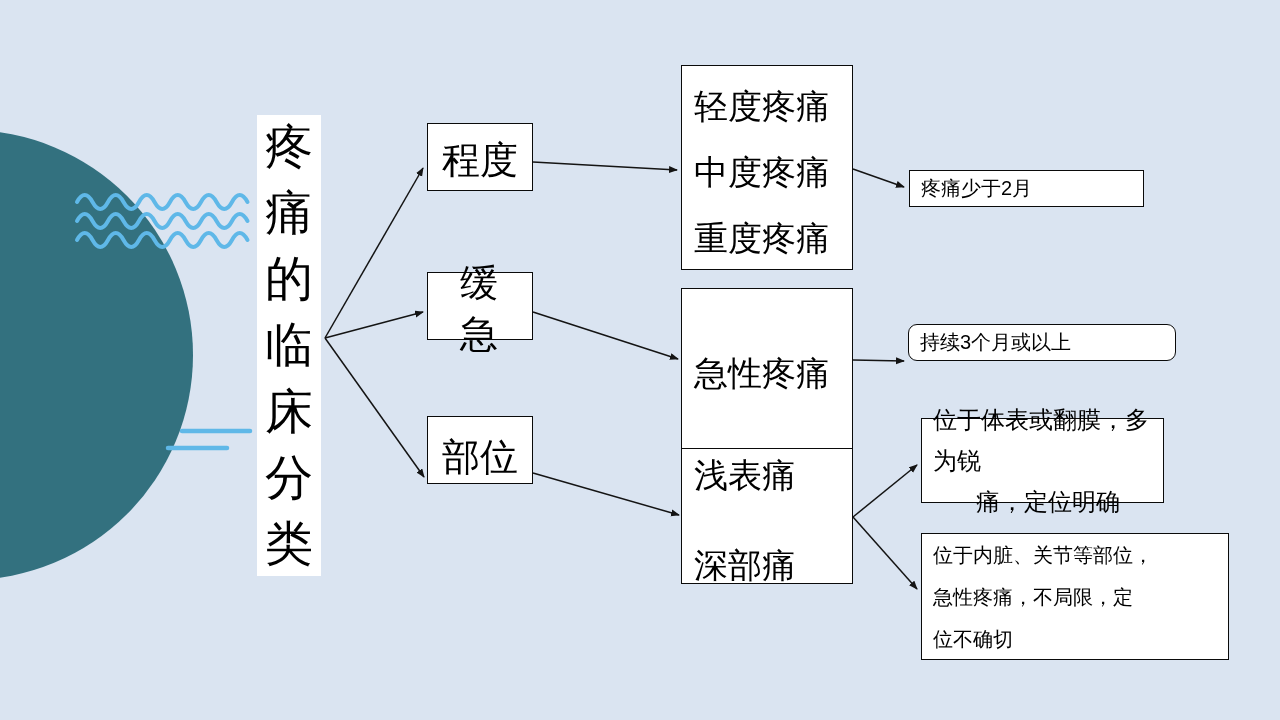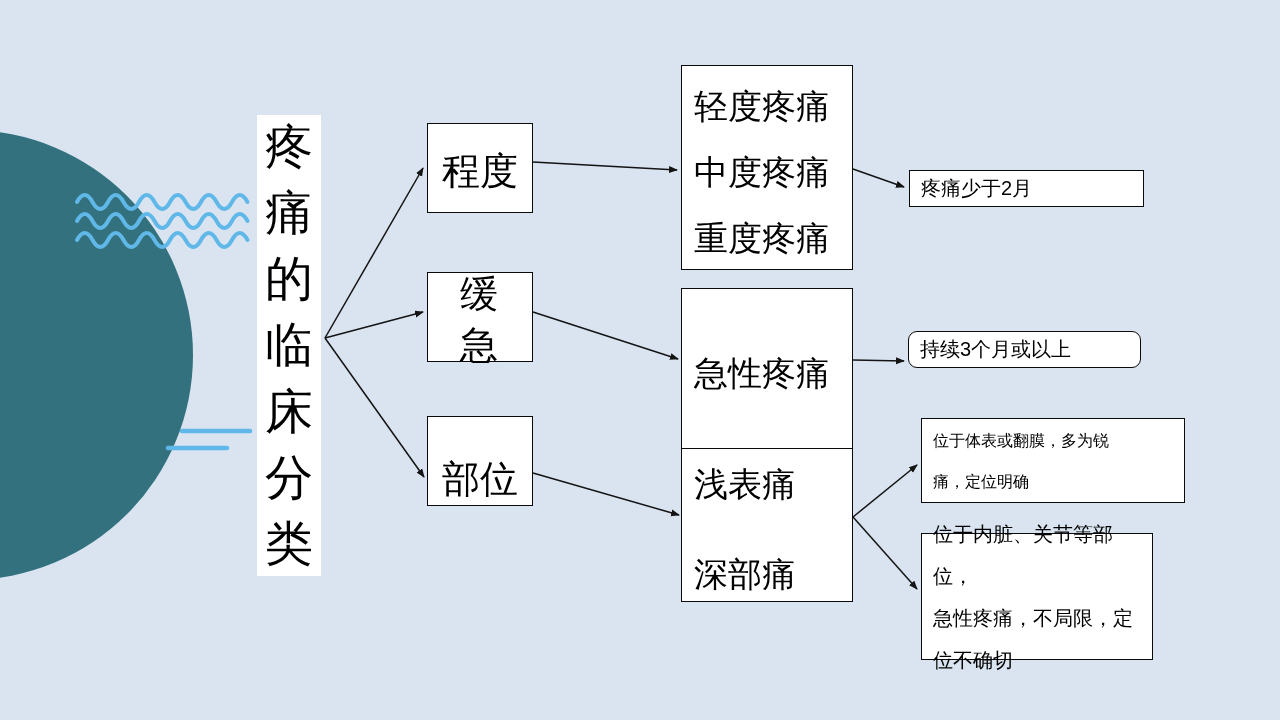--- a/index.html
+++ b/index.html
@@ -35,45 +35,45 @@
   .title-strip span{
     font-size:48px;line-height:1;font-weight:400;
   }
   .box{
     position:absolute;
     background:#ffffff;
     border:1.5px solid #0a0a0a;
     box-sizing:border-box;
   }
   .cat-box{
-    left:427px;width:106px;height:90px;
+    left:427px;width:106px;height:68px;
     display:flex;align-items:center;justify-content:center;
     font-size:38px;padding-top:6px;
   }
   #cat-0{top:123px;}
   #cat-1{top:272px;padding-left:32px;}
   #cat-2{top:416px;align-items:flex-end;}
   .mid-box{
     left:681px;width:172px;
     display:flex;flex-direction:column;justify-content:center;
     font-size:34px;line-height:66px;
     padding:8px 0 0 12px;
   }
   #mid-0{top:65px;height:205px;}
   #mid-1{top:288px;height:161px;}
-  #mid-2{top:448px;height:154px;gap:24px;}
+  #mid-2{top:448px;height:136px;gap:24px;}
   .note-box{
     display:flex;flex-direction:column;justify-content:center;
     font-size:20px;
     padding-left:11px;
   }
   #note-0{left:909px;top:170px;width:235px;height:37px;}
-  #note-1{left:908px;top:331px;width:233px;height:37px;border-radius:9px;}
-  #note-2{left:921px;top:418px;width:264px;height:85px;font-size:16px;line-height:41px;}
-  #note-3{left:921px;top:533px;width:232px;height:127px;font-size:20px;line-height:42px;}
+  #note-1{left:908px;top:324px;width:268px;height:37px;border-radius:9px;}
+  #note-2{left:921px;top:418px;width:243px;height:85px;font-size:24px;line-height:41px;align-items:center;}
+  #note-3{left:921px;top:533px;width:308px;height:127px;font-size:20px;line-height:42px;}
 </style>
 </head>
 <body>
 
 <div class="canvas">
 
   <div class="decor-circle"></div>
 
   <svg class="decor-svg">
     <g stroke="#5fb8e8" fill="none" stroke-linecap="round">

